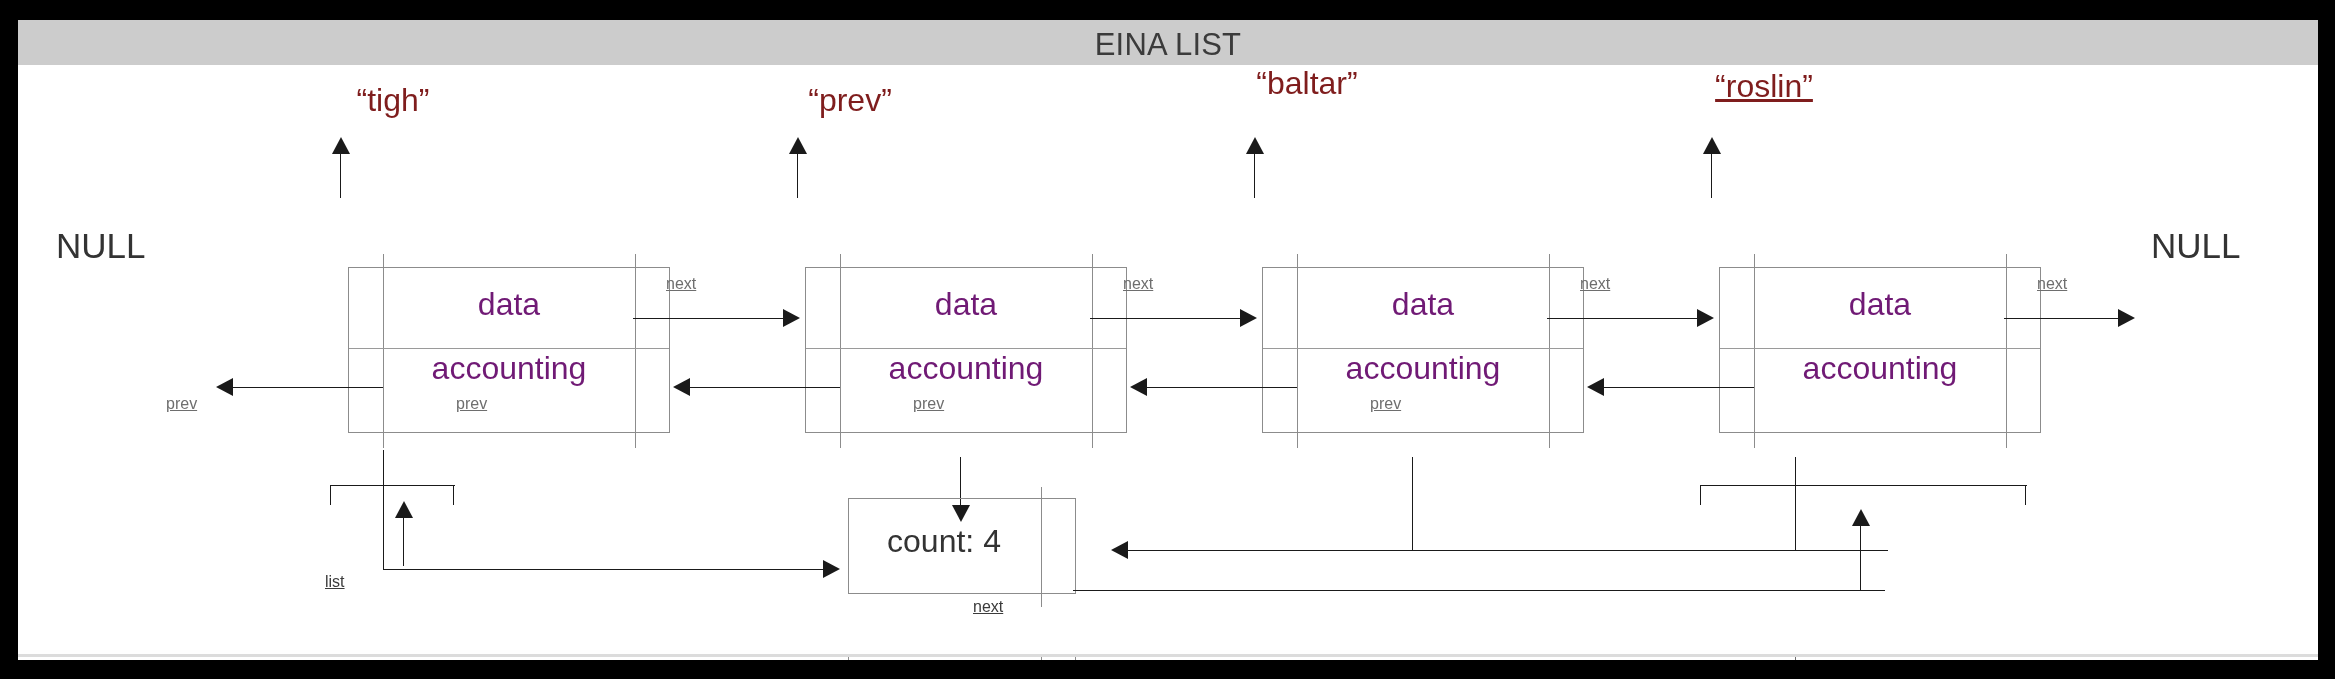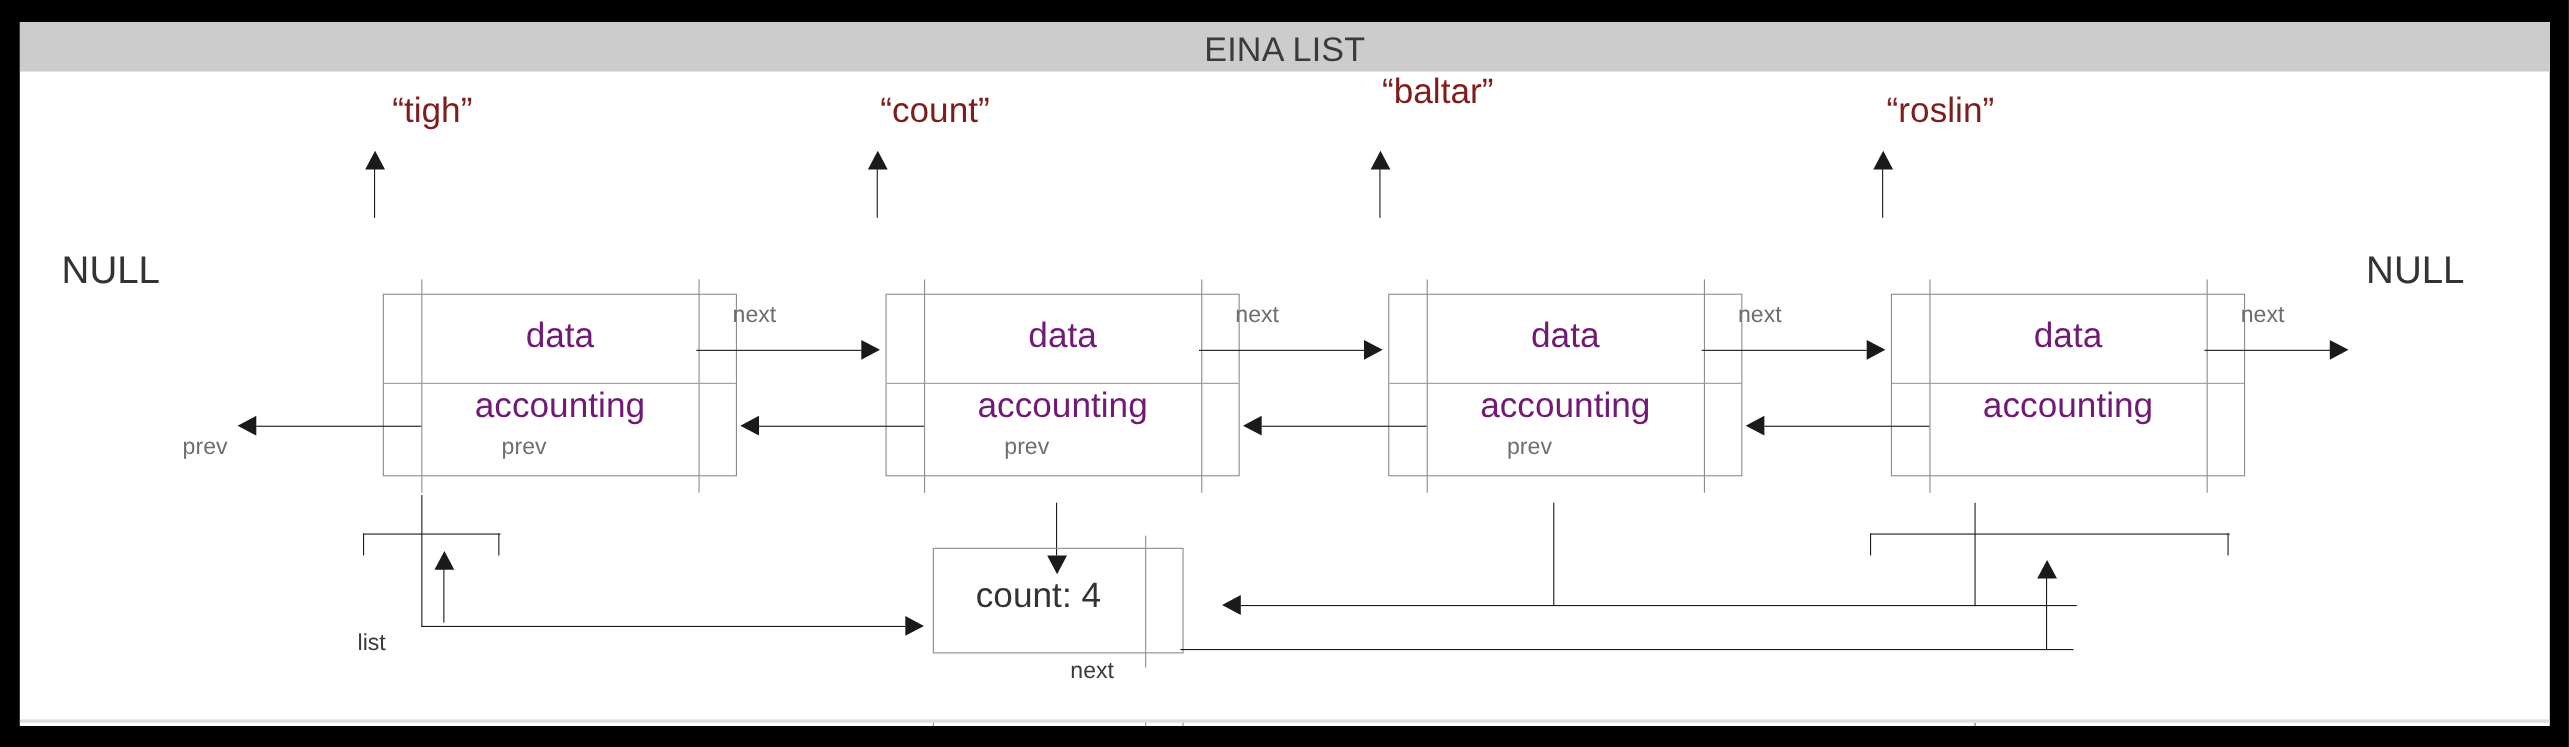--- a/index.html
+++ b/index.html
@@ -30,21 +30,21 @@
   .v{position:absolute;width:0;border-left:1.7px solid #1a1a1a;}
   .vg{position:absolute;width:0;border-left:1.7px solid #6f6f6f;}
 
   
   .ar{position:absolute;width:0;height:0;}
   .ar.right{border-top:9px solid transparent;border-bottom:9px solid transparent;border-left:17px solid #1a1a1a;}
   .ar.left{border-top:9px solid transparent;border-bottom:9px solid transparent;border-right:17px solid #1a1a1a;}
   .ar.up{border-left:9px solid transparent;border-right:9px solid transparent;border-bottom:17px solid #1a1a1a;}
   .ar.down{border-left:9px solid transparent;border-right:9px solid transparent;border-top:17px solid #1a1a1a;}
 
-  .lbl{position:absolute;color:#6e6e6e;font-size:21px;white-space:nowrap;}
+  .lbl{position:absolute;color:#6e6e6e;font-size:16px;white-space:nowrap;text-decoration:underline;}
   .lbl.dark{color:#3b3b3b;}
   .strlabel{position:absolute;font-size:32px;color:#7f1d1d;white-space:nowrap;text-align:center;}
   .nulllabel{position:absolute;font-size:35px;color:#333;white-space:nowrap;}
 
   
   .countbox{position:absolute;width:228px;height:96px;box-sizing:border-box;border:1.6px solid #8c8c8c;}
   .countbox .vl{position:absolute;top:-12px;height:120px;width:0;border-left:1.6px solid #8c8c8c;left:192px;}
   .countbox .txt{position:absolute;left:0;top:24px;width:190px;text-align:center;font-size:32px;color:#333;}
 
   
@@ -54,23 +54,23 @@
 </head>
 <body>
 
 <div id="stage">
   <div class="page">
 
     <div class="titlebar"></div>
     <div class="titletext">EINA LIST</div>
 
     <div class="strlabel" style="left:265px;top:62px;width:220px;">“tigh”</div>
-    <div class="strlabel" style="left:722px;top:62px;width:220px;">“count”</div>
+    <div class="strlabel" style="left:722px;top:62px;width:220px;">“prev”</div>
     <div class="strlabel" style="left:1179px;top:45px;width:220px;">“baltar”</div>
-    <div class="strlabel" style="left:1636px;top:62px;width:220px;">“roslin”</div>
+    <div class="strlabel" style="left:1636px;top:48px;width:220px;text-decoration:underline;">“roslin”</div>
 
     <div class="v" style="left:322px;top:130px;height:48px;"></div>
     <div class="ar up" style="left:314px;top:117px;"></div>
     <div class="v" style="left:779px;top:130px;height:48px;"></div>
     <div class="ar up" style="left:771px;top:117px;"></div>
     <div class="v" style="left:1236px;top:130px;height:48px;"></div>
     <div class="ar up" style="left:1228px;top:117px;"></div>
     <div class="v" style="left:1693px;top:130px;height:48px;"></div>
     <div class="ar up" style="left:1685px;top:117px;"></div>
 

